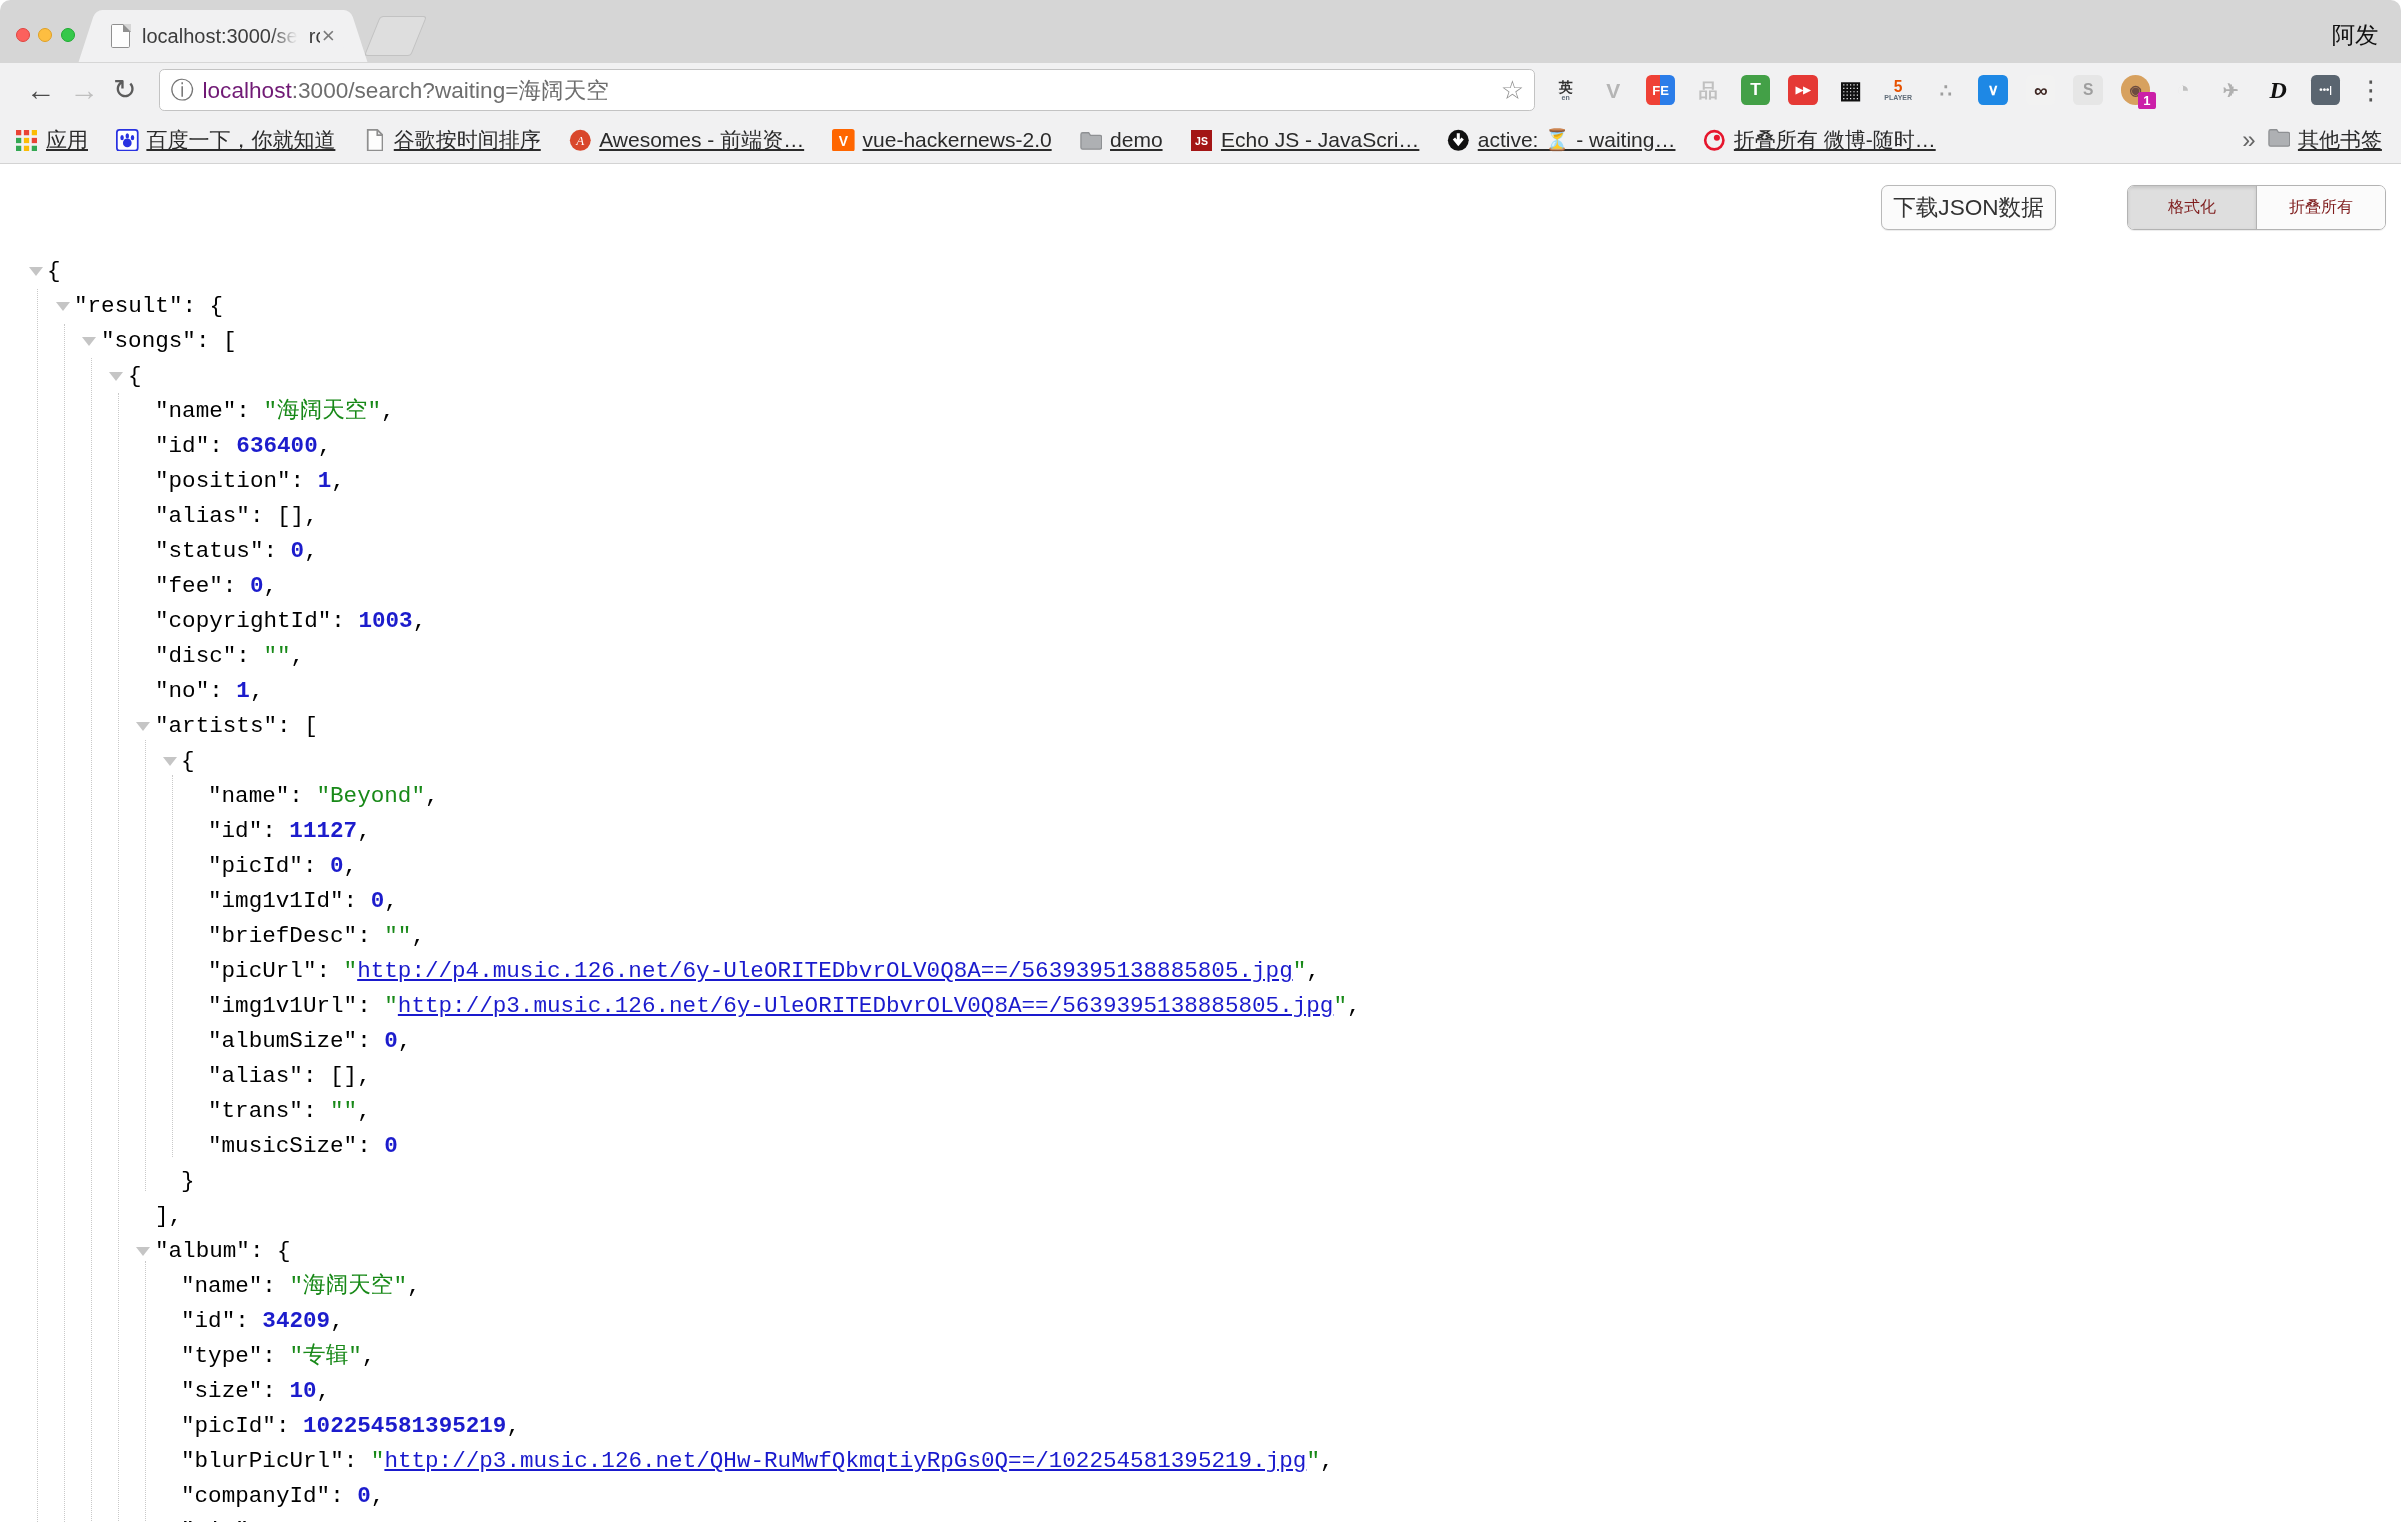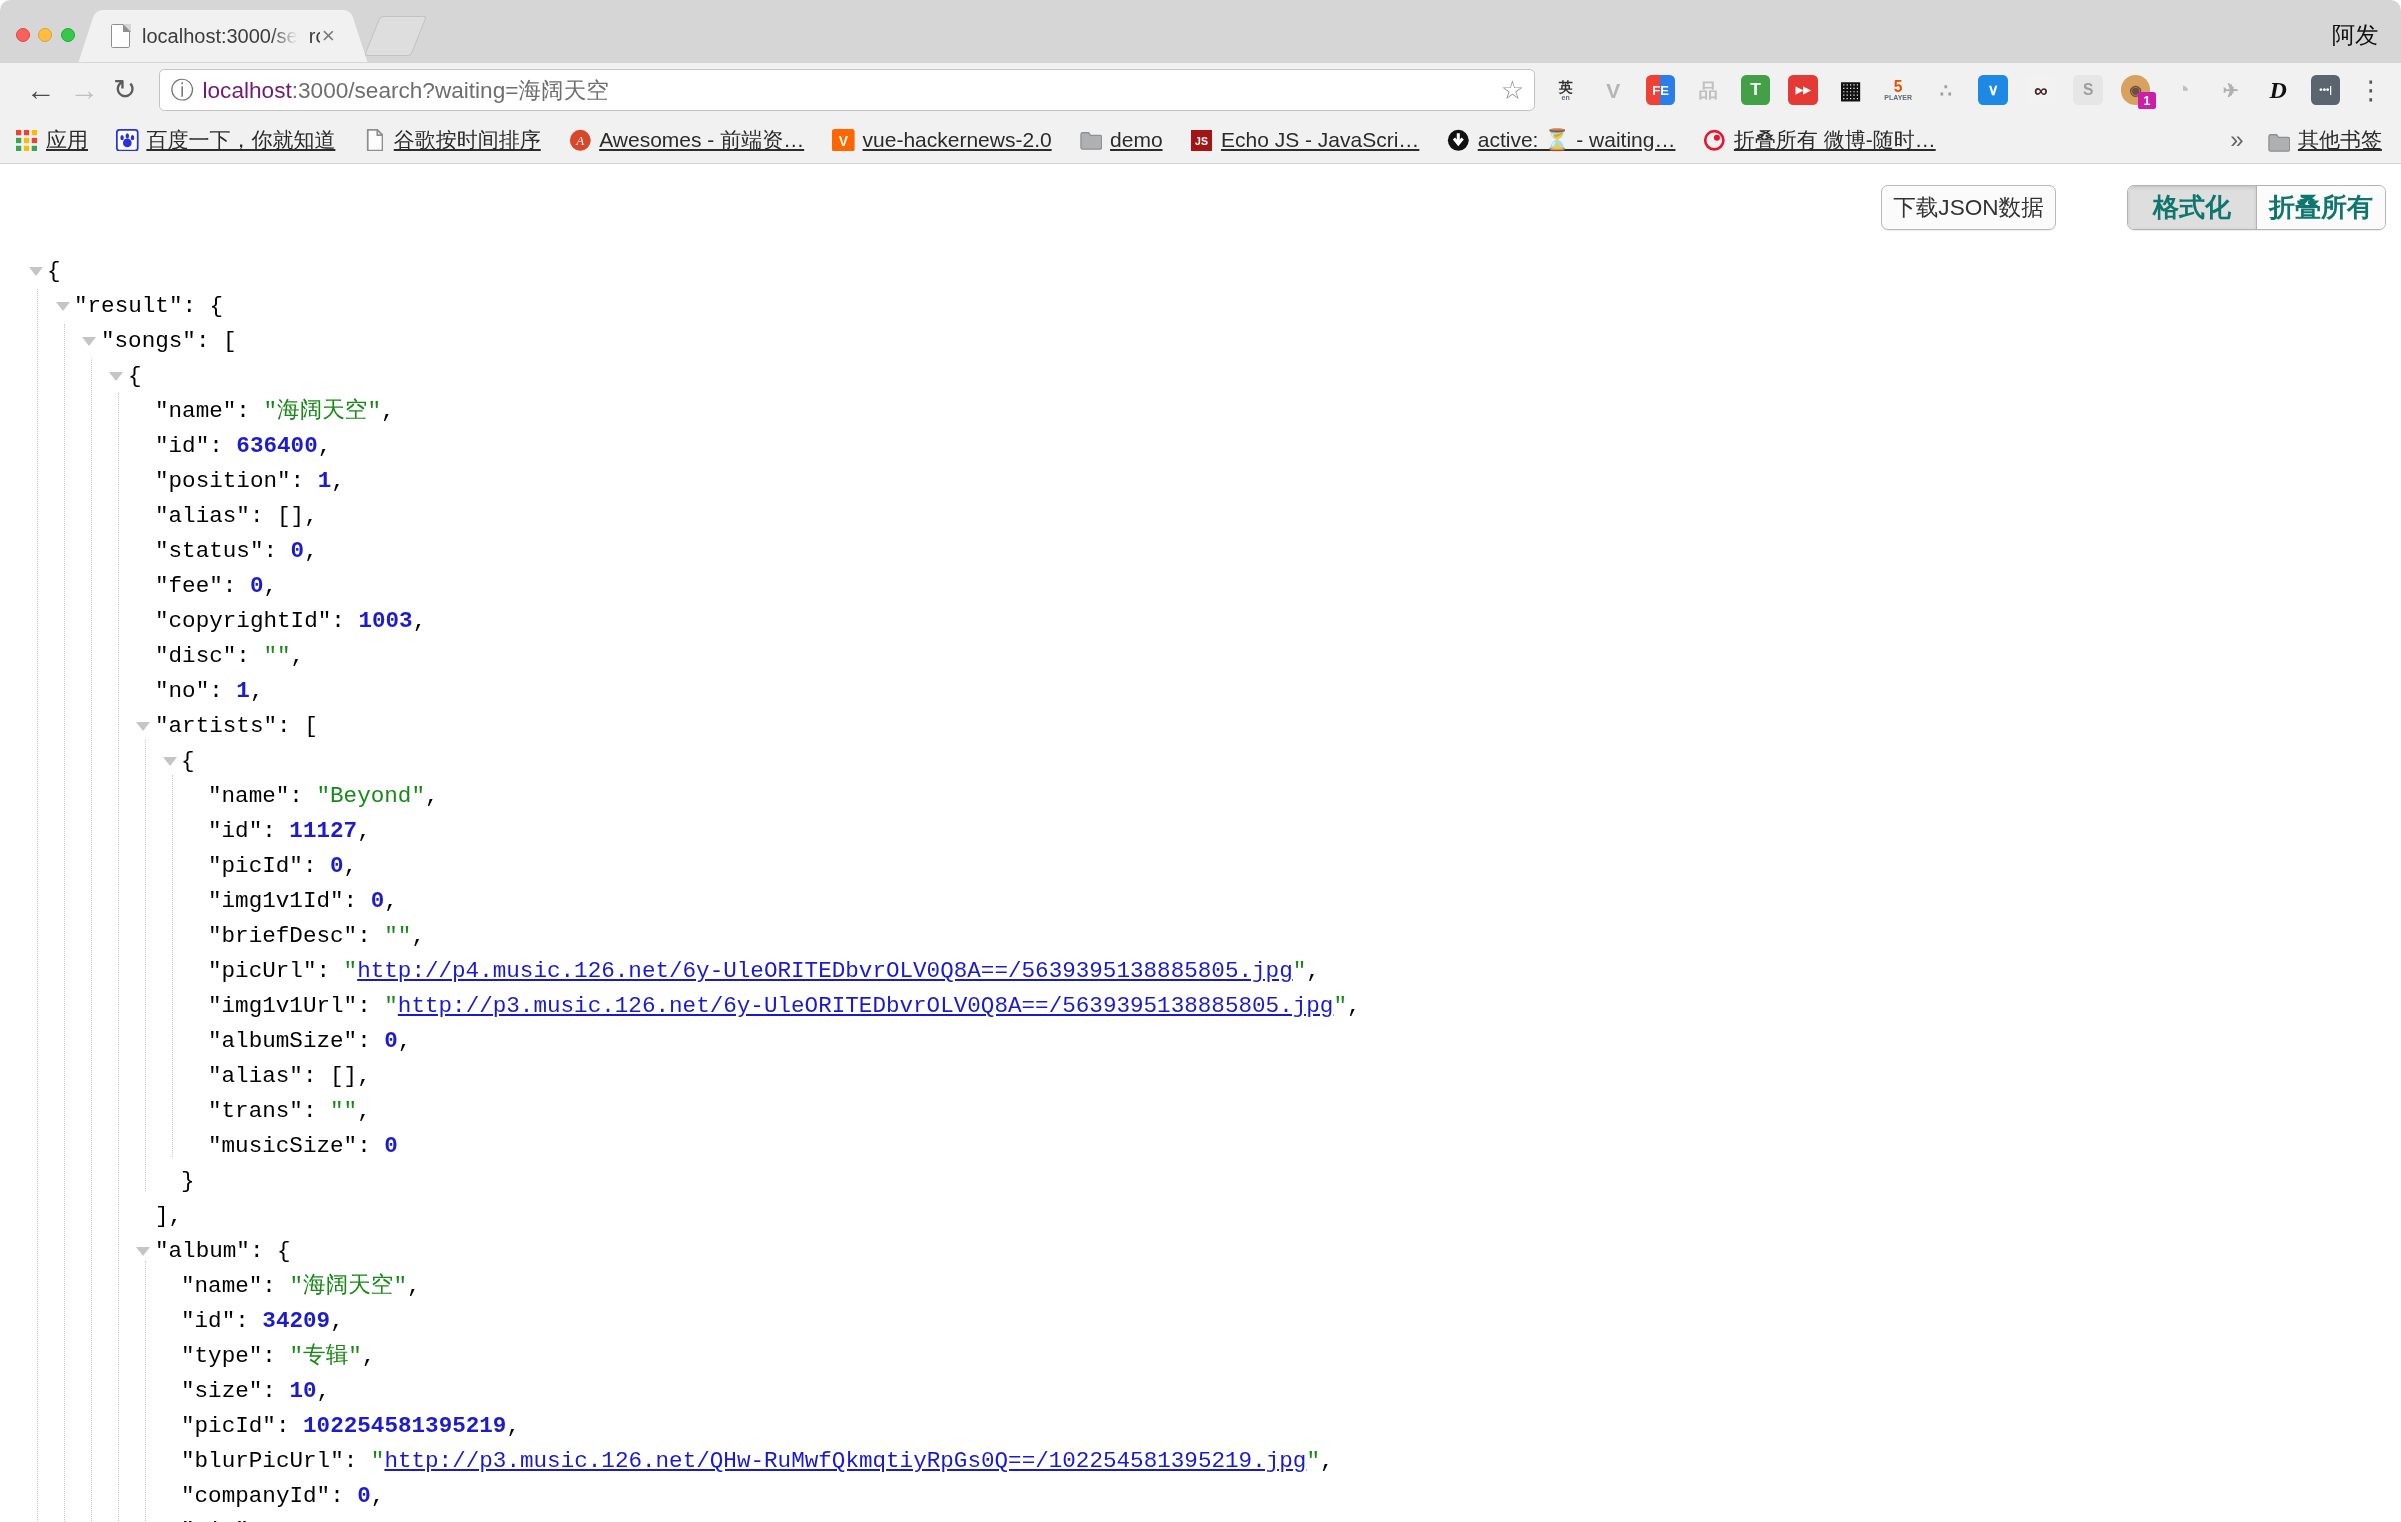--- a/index.html
+++ b/index.html
@@ -43,28 +43,28 @@
   .ext-badge { position:absolute; right:-5.2px; bottom:-4.3px; background:#cb1fa8; color:#fff; font-size:13px; font-weight:bold; padding:0.9px 5.2px; border-radius:2.6px; line-height:1.2; }
   .ext-serif { font-family:"Liberation Serif", serif; font-style:italic; }
   .menu-dots { font-size:26px; color:#555; margin-left:17.4px; margin-right:5.2px; }
 
   
   .bookmarks { height:47px; background:#f1f1f2; border-bottom:1.7px solid #d3d3d3; display:flex; align-items:center; padding:0 15.6px; }
   .bm { display:flex; align-items:center; margin-right:28px; white-space:nowrap; }
   .bm-icon { width:22.6px; height:22.6px; margin-right:7.8px; display:inline-flex; align-items:center; justify-content:center; }
   .bm-label { font-size:21px; color:#2b2b2b;text-decoration:underline; }
   .bm-overflow { margin-left:auto; font-size:24px; color:#666; padding:0 12px; }
-  .bm-other { display:flex; align-items:flex-end; margin-right:3.5px;margin-left:12px; }
+  .bm-other { display:flex; align-items:flex-start; margin-right:3.5px; }
 
   
   .content { position:relative; width:2401px; height:1360px; background:#fff; overflow:hidden; }
   .btn { position:absolute; top:21px; height:45px; font-size:22.6px; color:#333; display:flex; align-items:center; justify-content:center; }
   .btn-download { left:1881px; width:175px; background:#fbfbfb; border:1.7px solid #b9b9b9; border-radius:7px; box-shadow:0 0.9px 0.9px rgba(0,0,0,.08); }
   .seg-group { position:absolute; top:21px; left:2127px; width:259px; height:45px; border:1.7px solid #b3b3b3; border-radius:7px; display:flex; overflow:hidden; box-shadow:0 0.9px 0.9px rgba(0,0,0,.08); }
-  .seg { flex:1; display:flex; align-items:center; justify-content:center; font-size:26px; color:#0f766e;font-weight:bold; }
+  .seg { flex:1; display:flex; align-items:center; justify-content:center; font-size:16px; color:#7f1d1d; }
   .seg-active { background:#dedede; box-shadow:inset 0 1.7px 3.5px rgba(0,0,0,.12); }
   .seg-idle { background:#fbfbfb; border-left:1.7px solid #b3b3b3; }
 
   
   .json { position:absolute; left:0; top:0; width:100%; padding-top:90px; font-family:"Liberation Mono", monospace; font-size:22.6px; }
   .jline { position:relative; height:35px; line-height:35px; white-space:nowrap; }
   .tri { position:absolute; width:0; height:0; border-left:7px solid transparent; border-right:7px solid transparent; border-top:9.6px solid #c5c5c5; top:13px; }
   .sg-k { color:#000; }
   .sg-p { color:#000; }
   .sg-s { color:#188918; }

